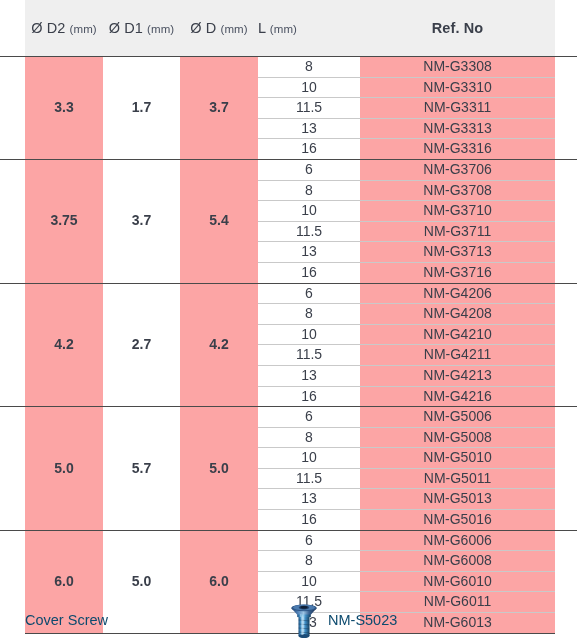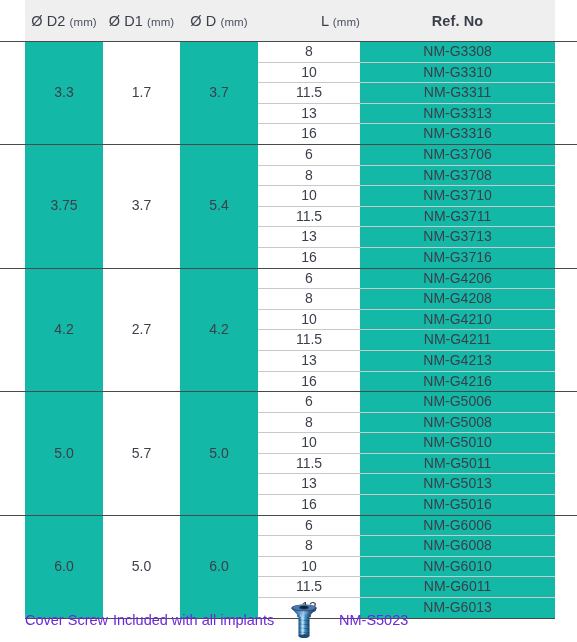--- a/index.html
+++ b/index.html
@@ -39,51 +39,51 @@
   col.c-ref     { width: 195px; }
   col.c-pad-r   { width: 22px; }
 
   
   thead th {
     background: #efefef;
     font-weight: normal;
     font-size: 14.5px;
     color: #3a3f4a;
     padding: 0;
-    height: 41px;
+    height: 56px;
     vertical-align: middle;
     text-align: center;
     border: none;
     letter-spacing: .1px;
   }
   thead th.pad { background: #ffffff; }
   thead th .sub {
     font-size: 11.5px;
     color: #4a5160;
   }
-  thead th.h-l   { text-align: right; }
+  thead th.h-l   { text-align: left; }
   thead th.h-ref { text-align: center; font-weight: bold; }
 
   
   tbody td {
     padding: 0;
     font-size: 14px;
     color: #3a3f4a;
     text-align: center;
     vertical-align: middle;
     height: 19.6px;
     line-height: 19.6px;
     border: none;
   }
   td.pad { background: #ffffff; }
-  td.g   { background: #14b8a6; }  
+  td.g   { background: #fca5a5; }  
   td.w   { background: #ffffff; }  
 
   
-  td.merged { vertical-align: middle; }
+  td.merged { vertical-align: middle; font-weight: bold; }
 
   
   td.sep-l, td.sep-ref {
     border-bottom: 1px solid #c9c9c9;
   }
   td.last-in-group.sep-l,
   td.last-in-group.sep-ref {
     border-bottom: none;
     margin-top: 43px;
   }
@@ -106,26 +106,26 @@
     position: absolute;
     left: 0;
     top: 604px;
     width: 577px;
     height: 38px;
   }
   #footer .ftext {
     position: absolute;
     top: 8px;
     font-size: 14.5px;
-    color: #6d28d9;
+    color: #0c4a6e;
     white-space: nowrap;
   }
   #footer .f-label { left: 25px; }
   #footer .f-note  { left: 113px; }
-  #footer .f-ref   { left: 339px; }
+  #footer .f-ref   { left: 328px; }
 
   
   #screw {
     position: absolute;
     left: 289px;
     top: 602px;
     width: 30px;
     height: 38px;
   }
 </style>
@@ -348,21 +348,20 @@
           <td></td>
           <td></td>
           <td></td>
           <td style="border-top: none;"></td>
         </tr>
       </tbody>
   </table>
 
   <div id="footer">
     <span class="ftext f-label">Cover Screw</span>
-    <span class="ftext f-note">Included with all implants</span>
     <span class="ftext f-ref">NM-S5023</span>
   </div>
 
   <svg id="screw" viewBox="0 0 30 38" xmlns="http://www.w3.org/2000/svg">
     <defs>
       <linearGradient id="bodyGrad" x1="0" y1="0" x2="1" y2="0">
         <stop offset="0%" stop-color="#1d4f7e"></stop>
         <stop offset="22%" stop-color="#4a9ad0"></stop>
         <stop offset="42%" stop-color="#a9d9f2"></stop>
         <stop offset="62%" stop-color="#3f8cc4"></stop>

